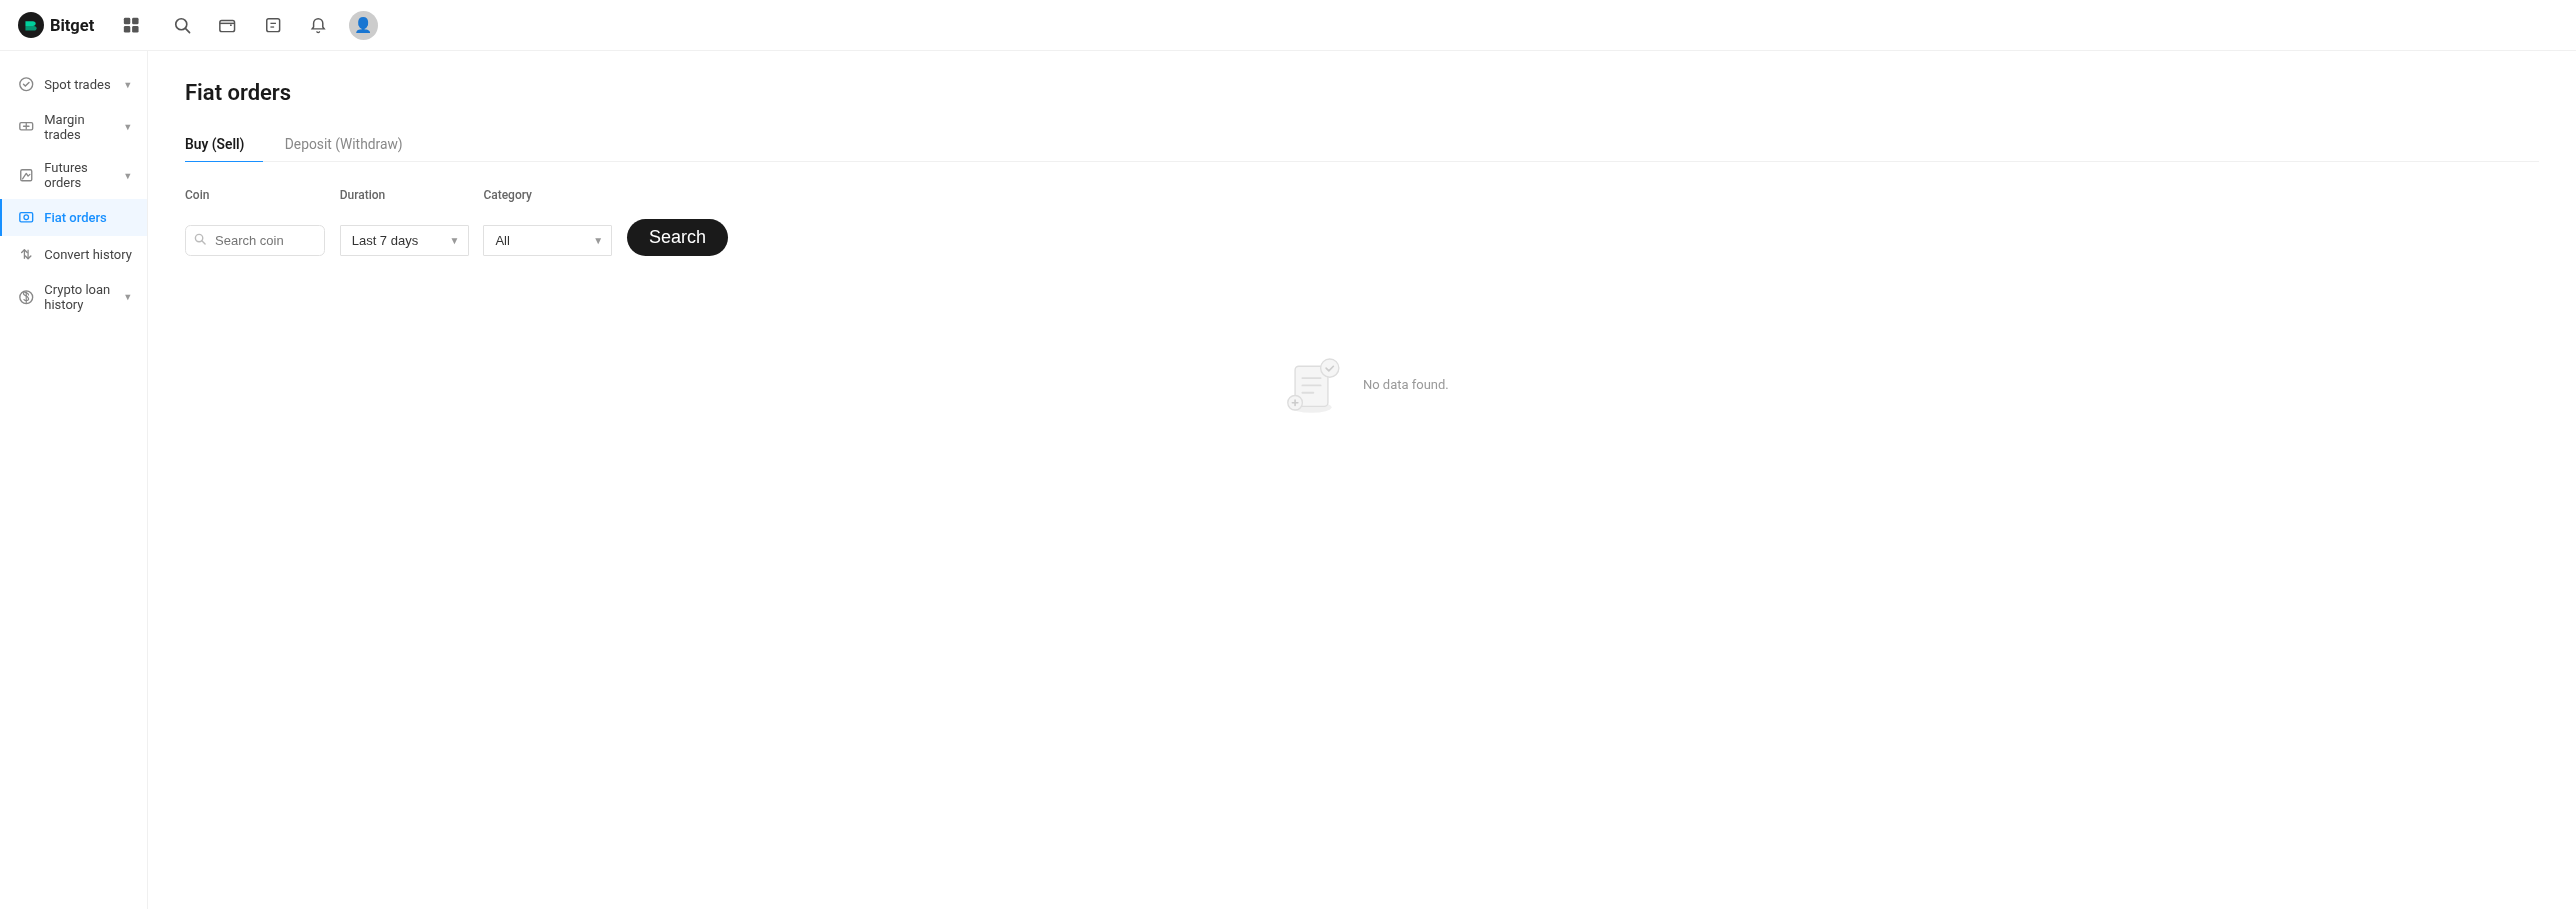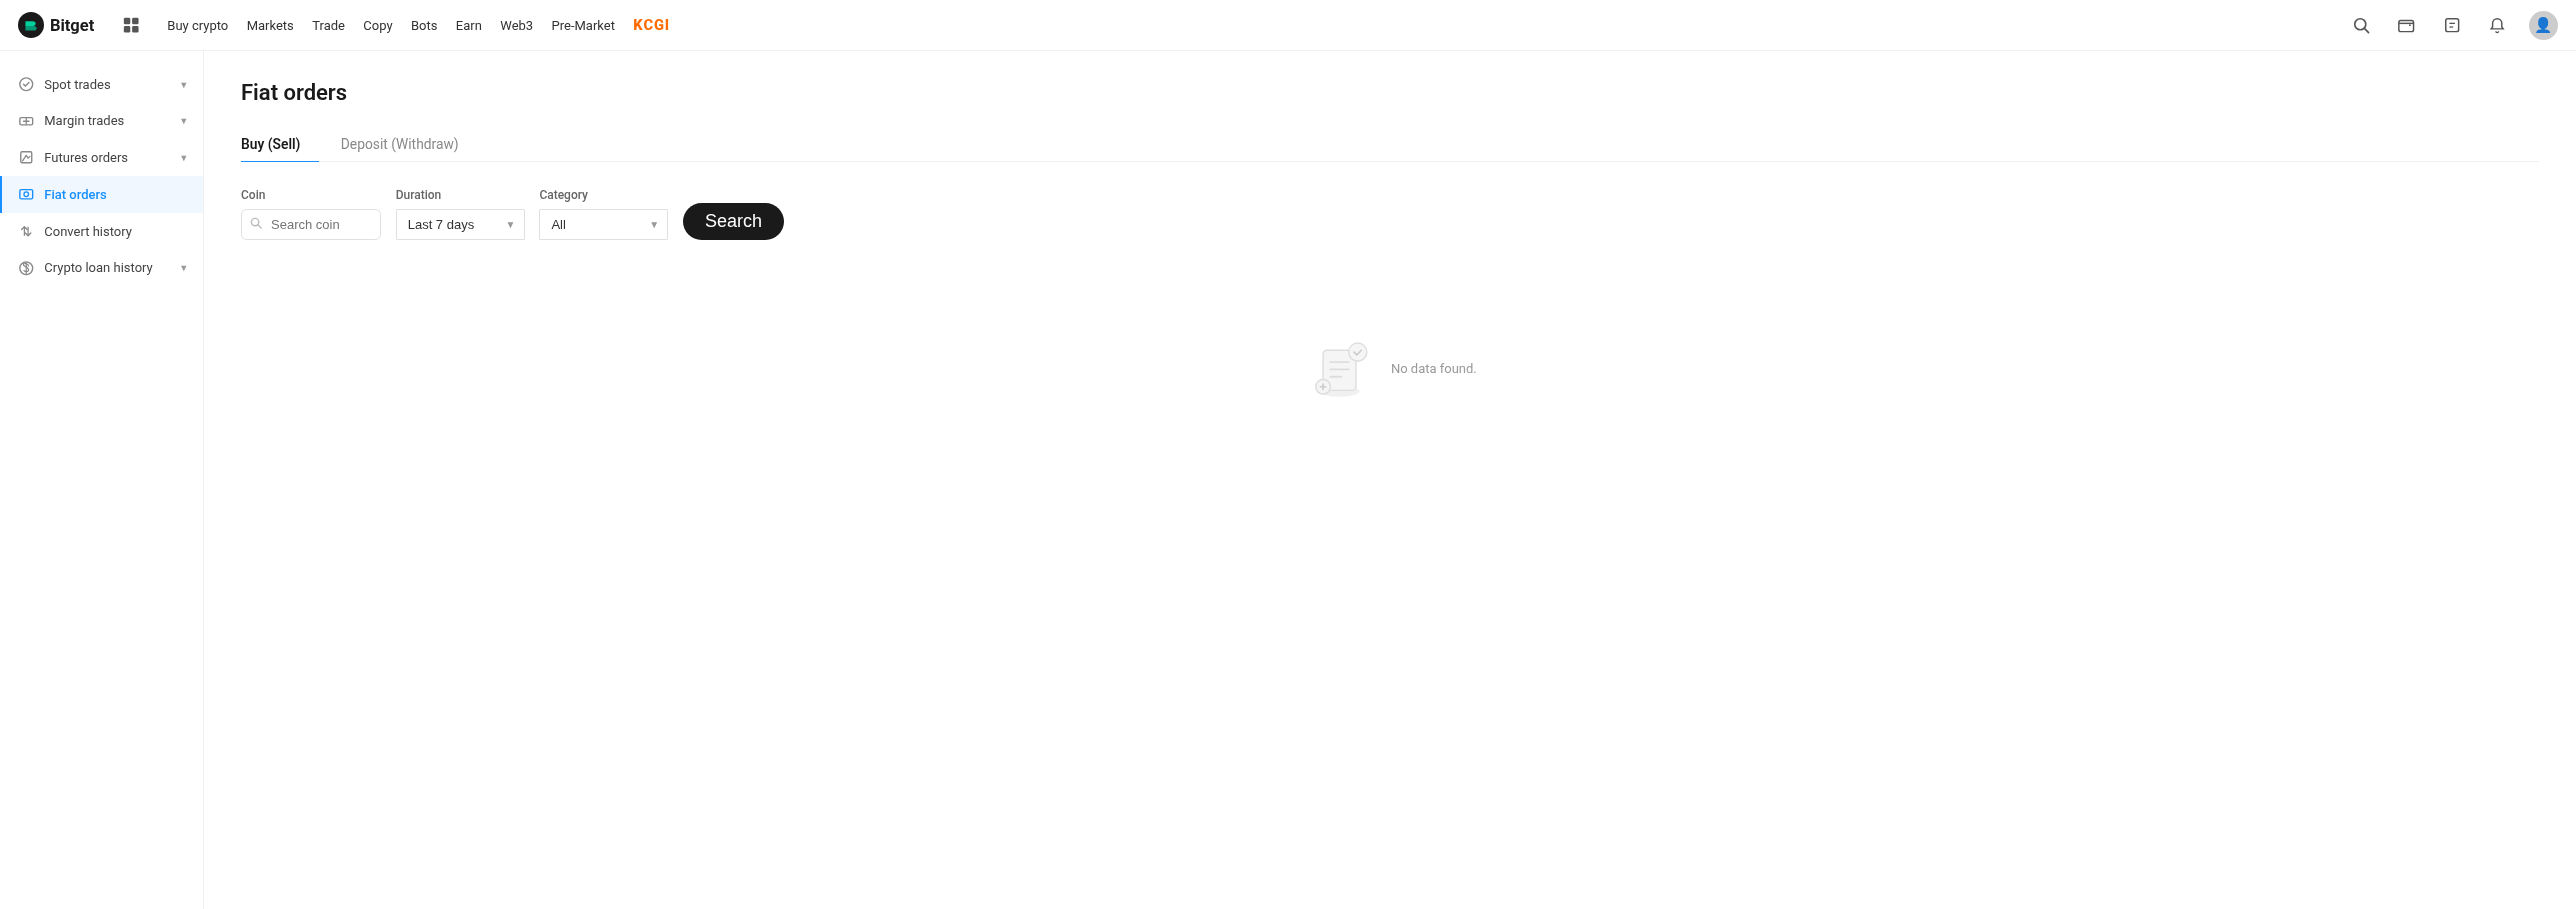--- a/index.html
+++ b/index.html
@@ -76,21 +76,21 @@
     }
 
     
     .layout {
       display: flex;
       height: calc(100vh - 51px);
     }
 
     
     .sidebar {
-      width: 204px;
+      width: 148px;
       border-right: 0.9px solid #f0f0f0;
       padding: 14.7px 0;
       flex-shrink: 0;
       overflow-y: auto;
     }
     .sidebar-item {
       display: flex;
       align-items: center;
       gap: 9.2px;
       padding: 9.2px 14.7px;
@@ -158,21 +158,21 @@
     .filters {
       display: flex;
       align-items: flex-end;
       gap: 14.7px;
       margin-bottom: 18.4px;
       flex-wrap: wrap;
     }
     .filter-group {
       display: flex;
       flex-direction: column;
-      gap: 7px;
+      gap: 23px;
     }
     .filter-label {
       font-size: 12px;
       color: #666;
       font-weight: 500;
     }
     .search-input-wrapper {
       position: relative;
       display: flex;
       align-items: center;
@@ -284,31 +284,20 @@
 
   <div class="nav-icon-btn">
     <svg width="18.4" height="18.4" viewBox="0 0 20 20" fill="none">
       <rect x="2" y="2" width="7" height="7" rx="1.5" fill="#555"></rect>
       <rect x="11" y="2" width="7" height="7" rx="1.5" fill="#555"></rect>
       <rect x="2" y="11" width="7" height="7" rx="1.5" fill="#555"></rect>
       <rect x="11" y="11" width="7" height="7" rx="1.5" fill="#555"></rect>
     </svg>
   </div>
 
-  <div class="topnav-links">
-    <span class="topnav-link">Buy crypto</span>
-    <span class="topnav-link">Markets</span>
-    <span class="topnav-link">Trade</span>
-    <span class="topnav-link">Copy</span>
-    <span class="topnav-link">Bots</span>
-    <span class="topnav-link">Earn</span>
-    <span class="topnav-link">Web3</span>
-    <span class="topnav-link">Pre-Market</span>
-    <span class="topnav-kcgi">KCGI</span>
-  </div>
 
   <div class="topnav-right">
     <div class="nav-icon-btn">
       <svg width="18.4" height="18.4" viewBox="0 0 20 20" fill="none">
         <circle cx="9" cy="9" r="6" stroke="#555" stroke-width="1.8"></circle>
         <line x1="13.5" y1="13.5" x2="18" y2="18" stroke="#555" stroke-width="1.8" stroke-linecap="round"></line>
       </svg>
     </div>
     <div class="nav-icon-btn">
       <svg width="18.4" height="18.4" viewBox="0 0 20 20" fill="none">

